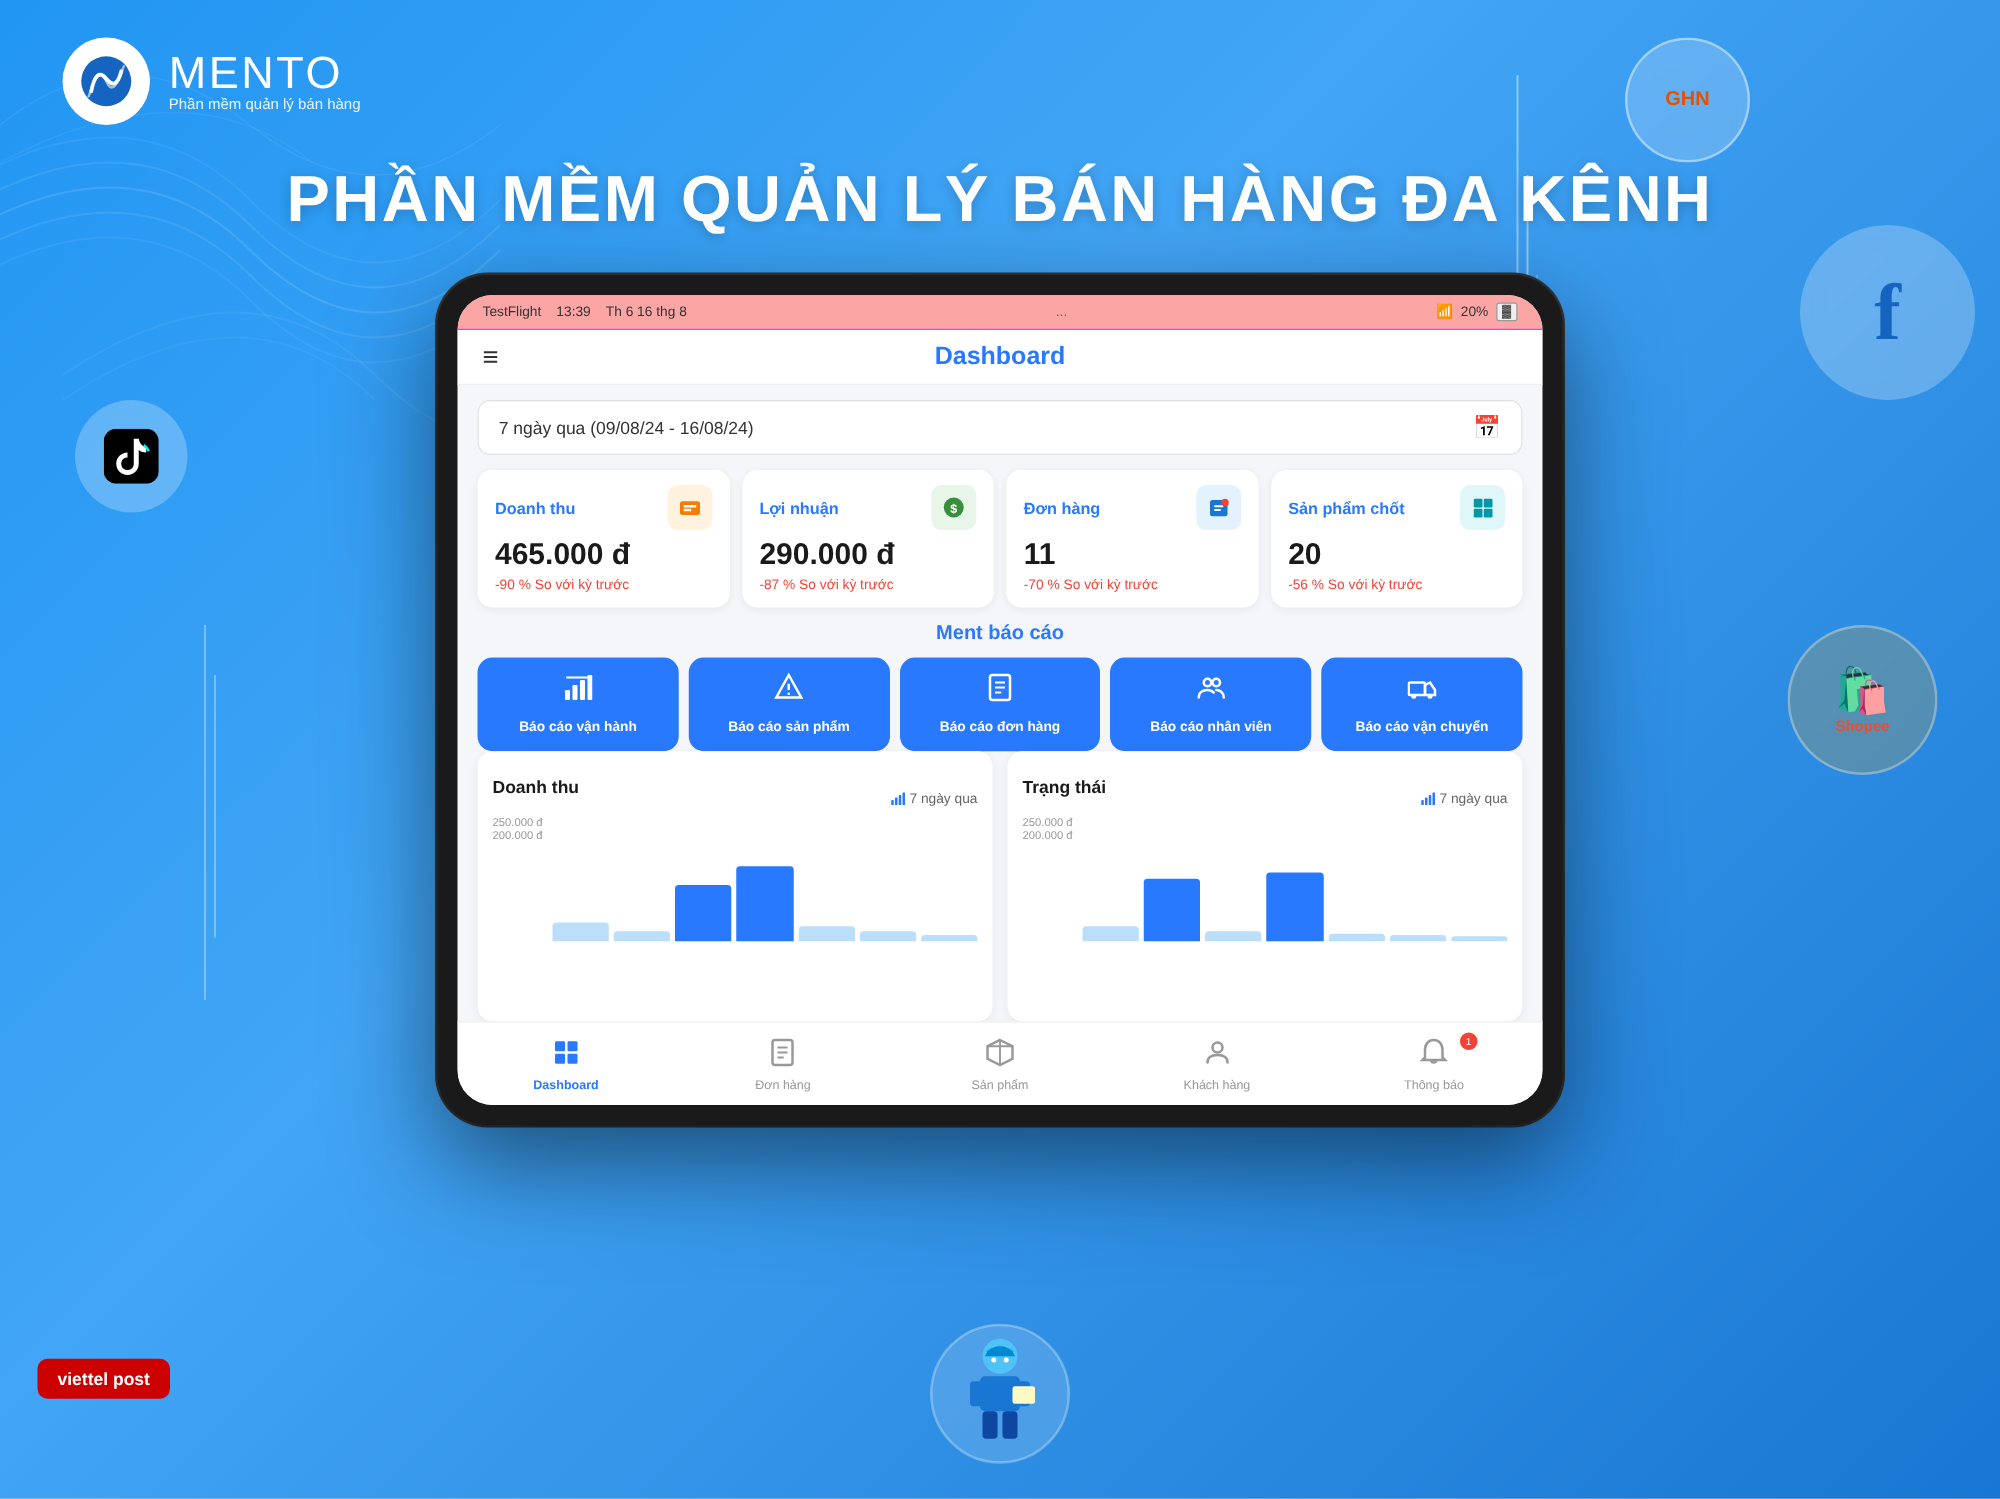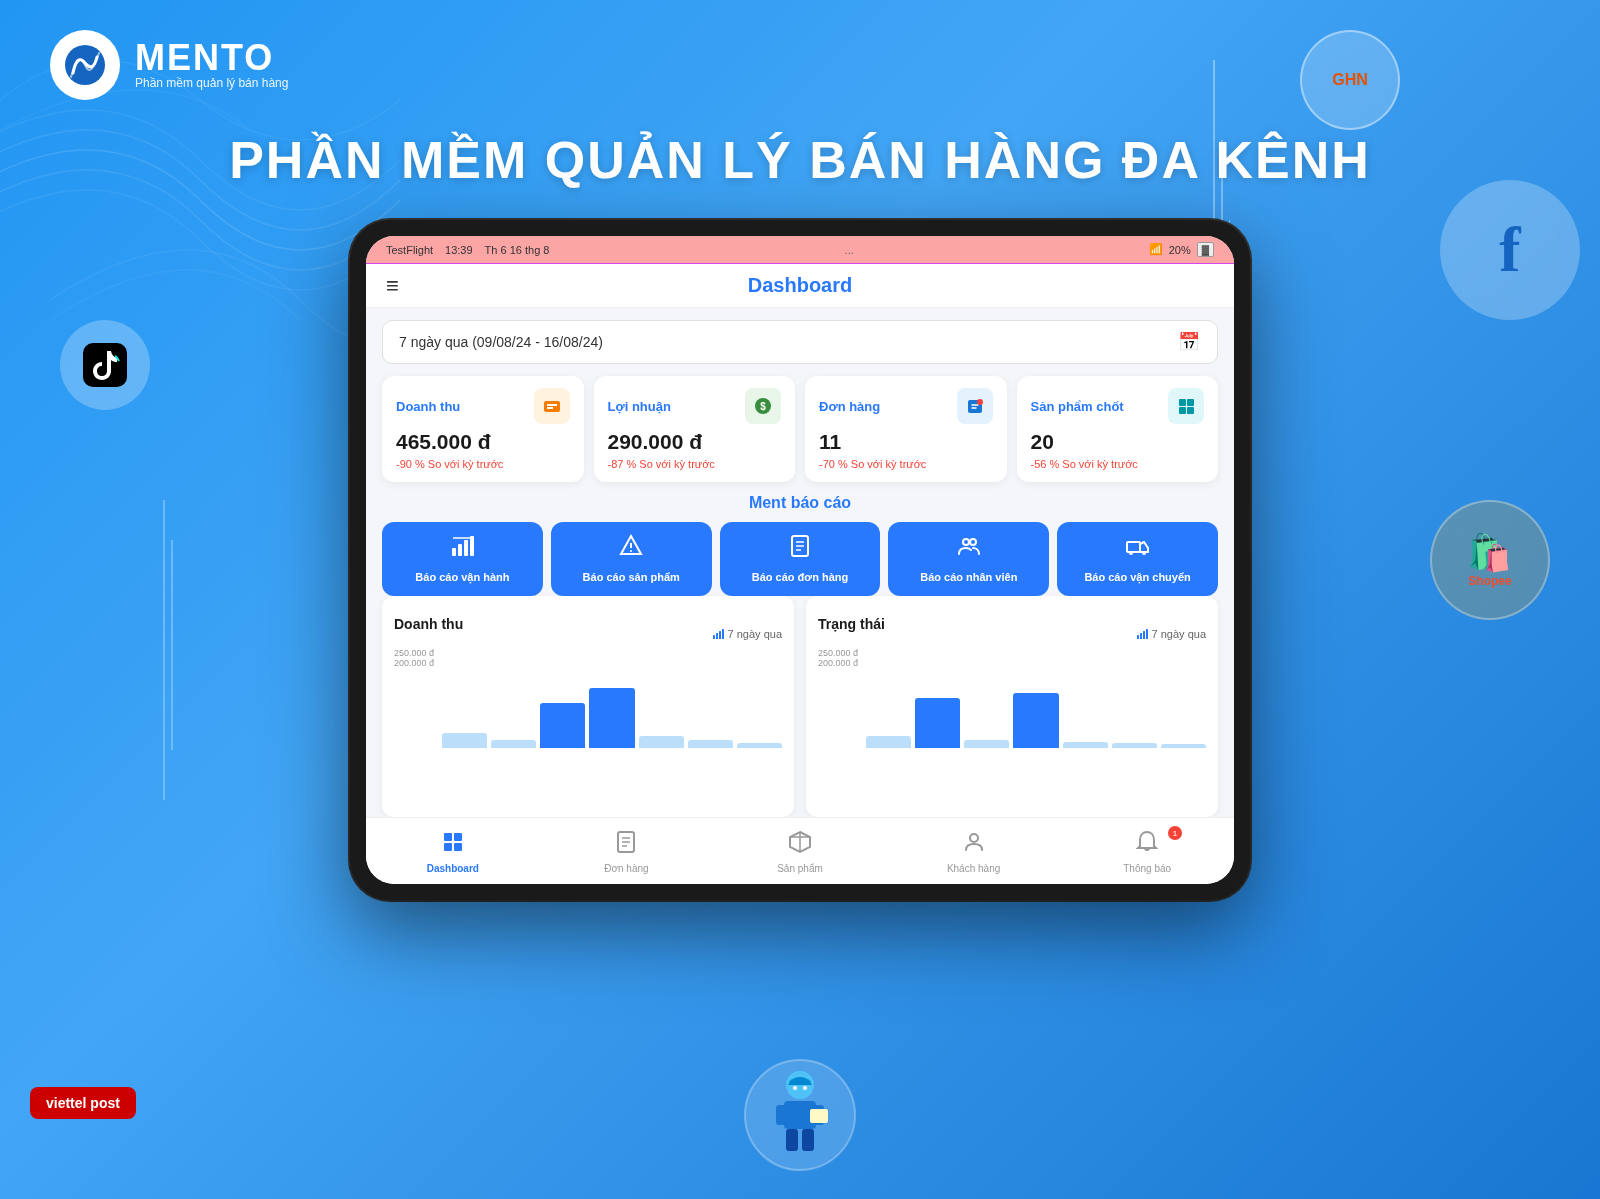--- a/index.html
+++ b/index.html
@@ -41,21 +41,21 @@
       display: flex; align-items: center; justify-content: center;
       font-size: 28px;
       color: #1565c0;
       font-weight: bold;
     }
     .logo-text {
       color: white;
     }
     .logo-text h1 {
       font-size: 36px;
-      font-weight: 700;
+      font-weight: 400;
       letter-spacing: 2px;
       line-height: 1;
     }
     .logo-text p {
       font-size: 12px;
       opacity: 0.9;
     }
 
     
     .ghn-badge {
@@ -250,21 +250,21 @@
       width: 36px; height: 36px;
       border-radius: 8px;
       display: flex; align-items: center; justify-content: center;
       font-size: 18px;
     }
     .stat-icon.yellow { background: #fff3e0; }
     .stat-icon.green { background: #e8f5e9; }
     .stat-icon.blue { background: #e3f2fd; }
     .stat-icon.teal { background: #e0f7fa; }
     .stat-value {
-      font-size: 21px;
+      font-size: 24px;
       font-weight: 700;
       color: #1a1a1a;
       margin-bottom: 4px;
     }
     .stat-change {
       font-size: 11px;
       color: #f44336;
     }
 
     

